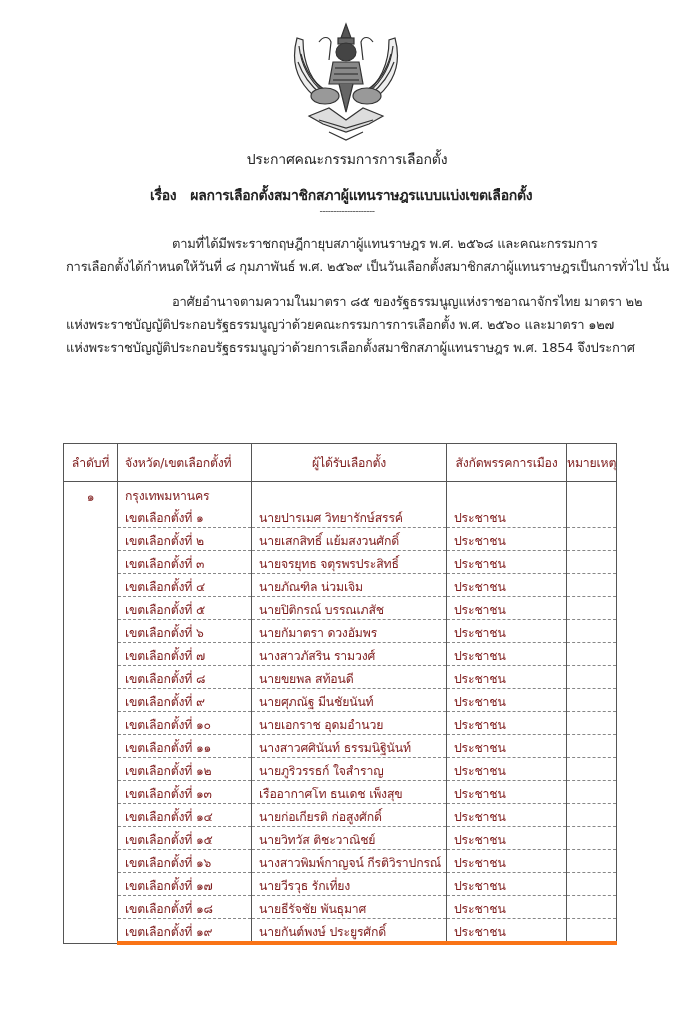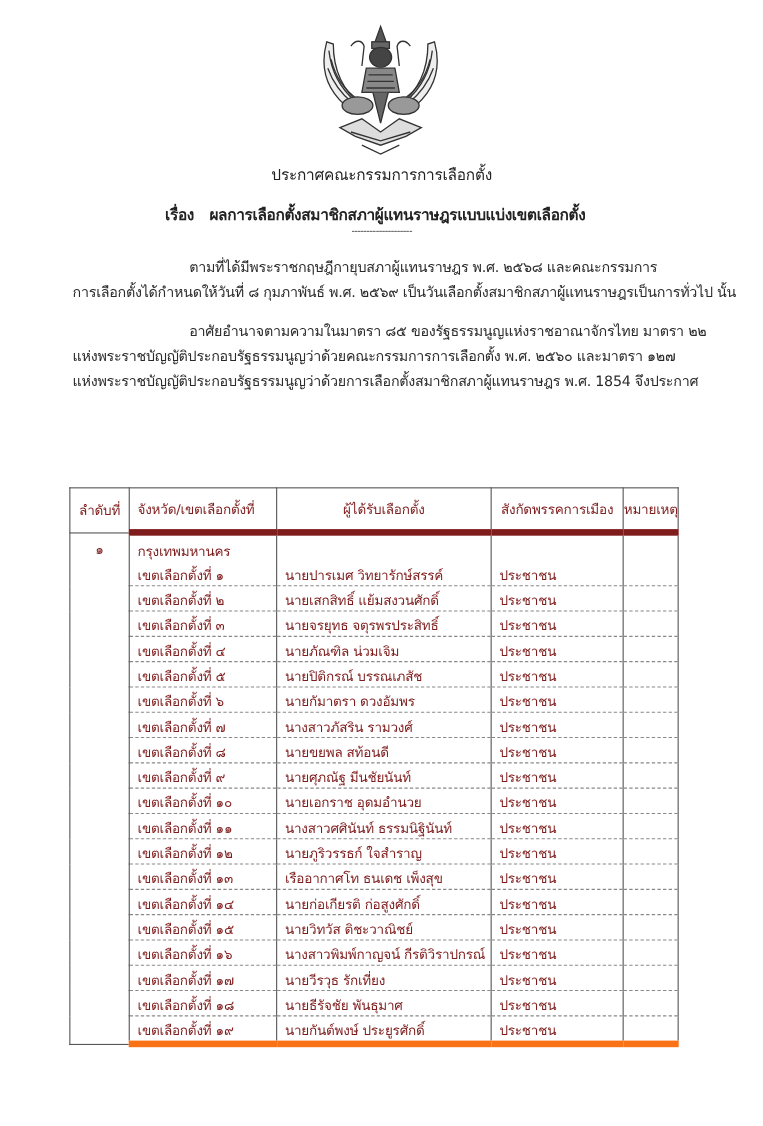--- a/index.html
+++ b/index.html
@@ -20,23 +20,23 @@
   .indent { padding-left:106px; }
   table.res { position:absolute; left:63px; top:400px; border-collapse:collapse;
               font-size:12.3px; color:#7f1d1d; letter-spacing:-0.2px;margin-top:43px; }
   table.res td, table.res th { padding:0 0 0 7px; white-space:nowrap; font-weight:normal; text-align:left; }
   table.res th { height:37px; border:1px solid #555; }
   table.res th.c { text-align:center; padding:0; }
   .col1 { width:53px; } .col2 { width:126px; } .col3 { width:194px; } .col4 { width:119px; } .col5 { width:48px; }
   td.no { text-align:center !important; padding:0 !important; vertical-align:top; padding-top:5px !important;
           border-left:1px solid #555; border-right:1px solid #555; border-bottom:1px solid #555; }
   td.cell { height:22px; border-left:1px solid #555; border-right:1px solid #555; border-top:1px dashed #888; vertical-align:bottom; }
-  tr.prov td.cell { height:23px; border-top:6px solid #7f1d1d; border-bottom:none; vertical-align:bottom; }
+  tr.prov td.cell { height:23px; border-top:1px solid #7f1d1d; border-bottom:none; vertical-align:bottom; }
   tr.after-prov td.cell { border-top:none; }
-  tr.last td.cell { border-bottom:6px solid #f97316; }
+  tr.last td.cell { border-bottom:4px solid #f97316; }
 </style>
 </head>
 <body>
 
 <div class="garuda">
   <svg viewBox="0 0 114 126" width="114" height="126">
     <g fill="none" stroke="#333" stroke-width="1.2">
 
       <path d="M8 18 C2 40, 6 62, 30 80 L40 76 C22 62, 14 42, 14 20 Z" fill="#eee"></path>
       <path d="M10 26 C12 44, 20 60, 34 72"></path>

